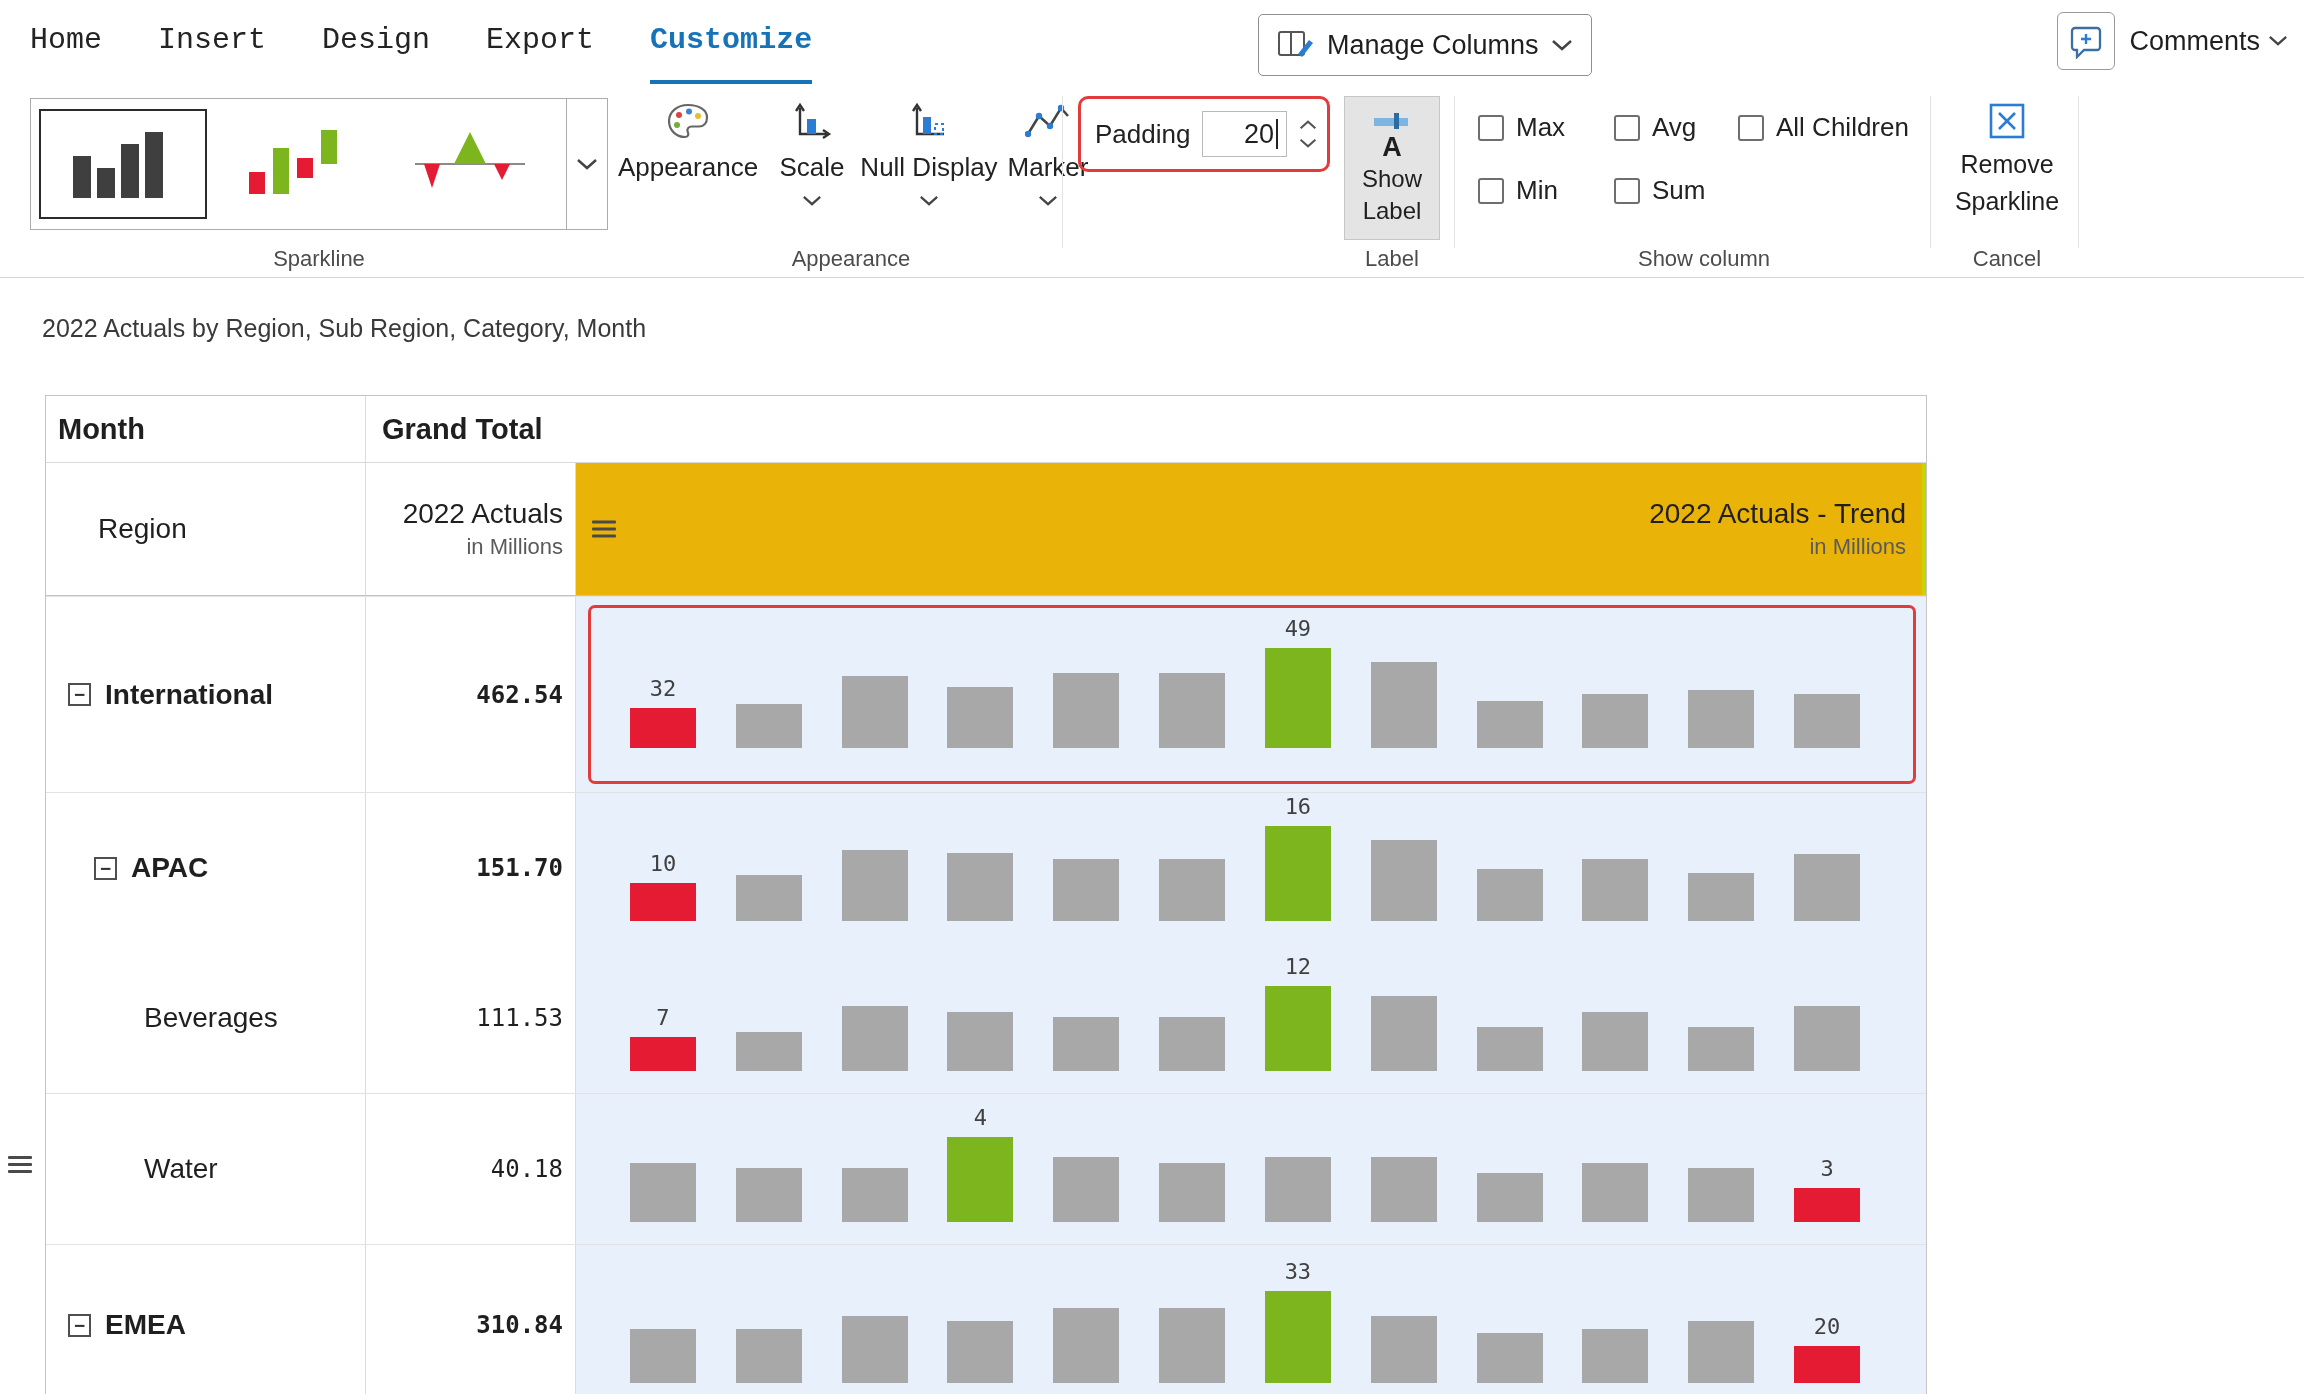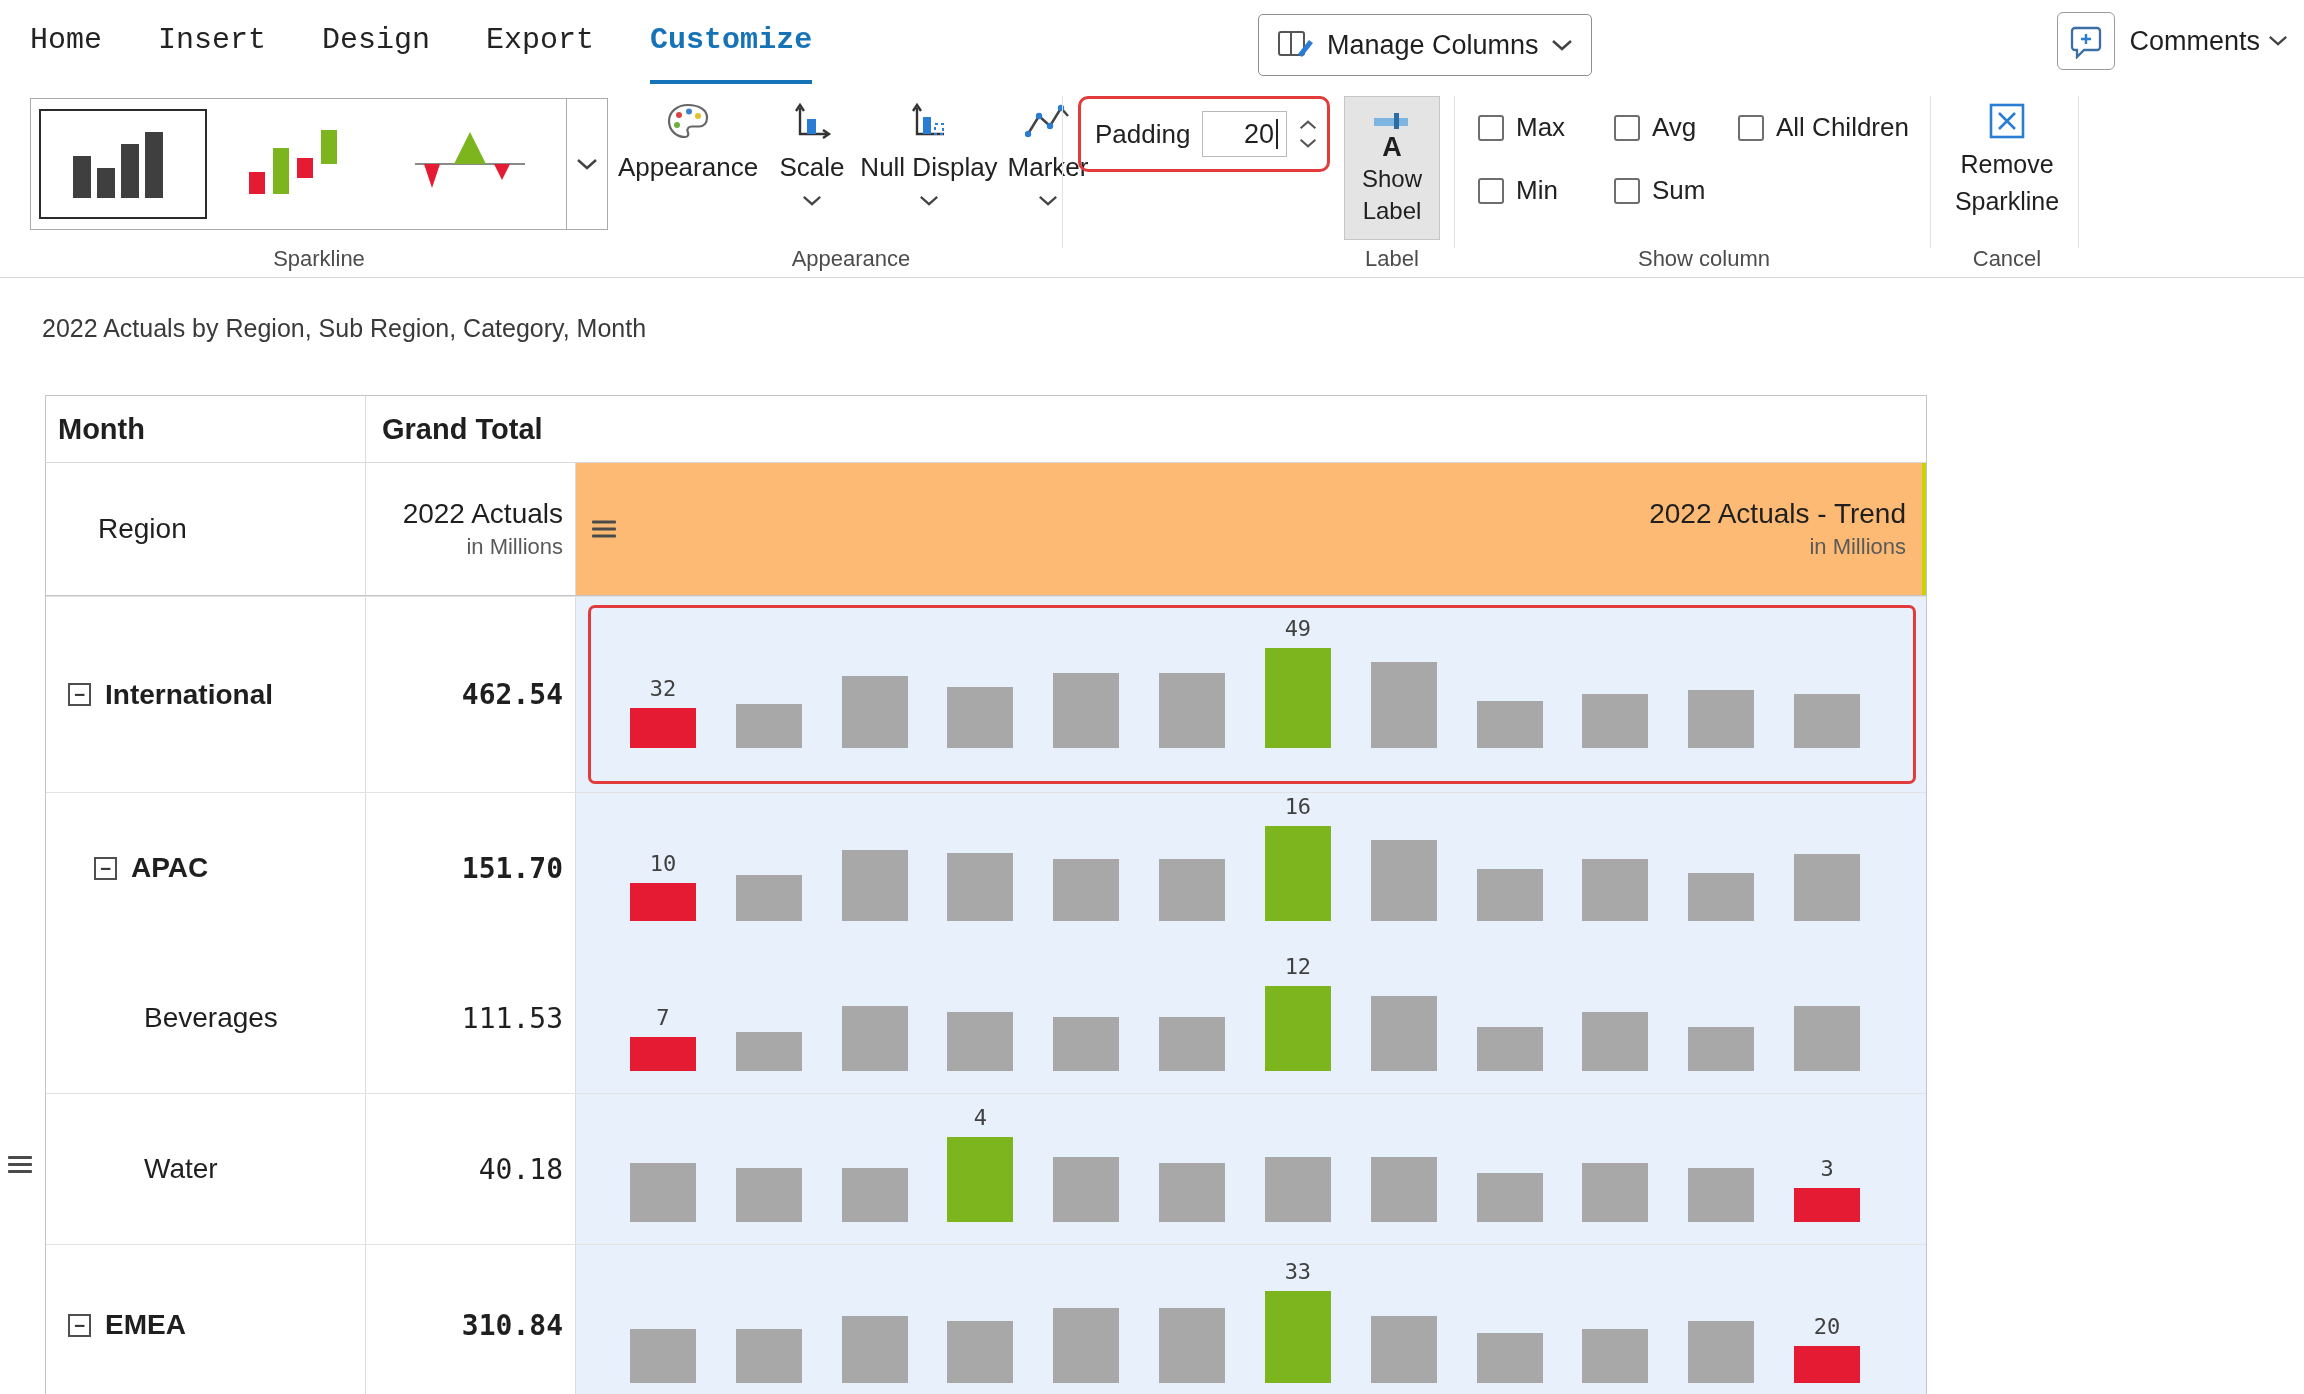--- a/index.html
+++ b/index.html
@@ -54,31 +54,31 @@
   .cell{box-sizing:border-box;position:relative;}
   .c1{border-right:1px solid #dcdcdc;}
   .c2{border-right:1px solid #dcdcdc;}
   .h-month,.h-gt{display:flex;align-items:center;font-size:29px;font-weight:700;}
   .h-month{padding-left:12px;}
   .h-gt{padding-left:16px;}
   .h-region{display:flex;align-items:center;font-size:28px;padding-left:52px;}
   .h-actuals{display:flex;flex-direction:column;align-items:flex-end;justify-content:center;padding-right:12px;gap:4px;}
   .h-line1{font-size:28px;color:#1f1f1f;}
   .h-line2{font-size:22px;color:#5a5a5a;}
-  .trend-header{background:#fdba74;}
+  .trend-header{background:#eab308;}
   .tht{position:absolute;right:20px;top:50%;transform:translateY(-50%);display:flex;flex-direction:column;align-items:flex-end;gap:4px;}
   .lime{position:absolute;right:0;top:0;bottom:0;width:4px;background:#c6d500;}
   .drag{position:absolute;left:16px;top:50%;transform:translateY(-50%);}
   .drag i,.row-drag i{display:block;width:24px;height:3px;background:#4a4a4a;margin:4px 0;border-radius:1px;}
   .month-cell{display:flex;align-items:center;font-size:28px;border-right:1px solid #dcdcdc;}
   .month-cell.bold{font-weight:700;}
   .collapse-box{width:23px;height:23px;border:2px solid #4f4f4f;display:flex;align-items:center;justify-content:center;
     font-size:19px;line-height:1;margin-right:14px;color:#333;box-sizing:border-box;flex:0 0 auto;}
   .value-cell{display:flex;align-items:center;justify-content:flex-end;padding-right:12px;
-    font-family:"DejaVu Sans Mono",monospace;font-size:28px;border-right:1px solid #dcdcdc;}
+    font-family:"DejaVu Sans Mono",monospace;font-size:24px;border-right:1px solid #dcdcdc;}
   .value-cell.bold{font-weight:700;}
   .spark-cell{background:#e8f1fb;}
   .sel-box{position:absolute;left:12px;right:10px;top:8px;bottom:8px;border:3px solid #e23b3b;border-radius:7px;}
   .bars{position:absolute;left:34px;right:46px;display:flex;align-items:flex-end;}
   .slot{flex:1;display:flex;flex-direction:column;align-items:center;justify-content:flex-end;}
   .bar{width:66px;}
   .bar.gray{background:#a8a8a8;}
   .bar.green{background:#7cb51e;}
   .bar.red{background:#e51b33;}
   .bar-label{font-family:"DejaVu Sans Mono",monospace;font-size:22px;color:#404040;margin-bottom:7px;}

